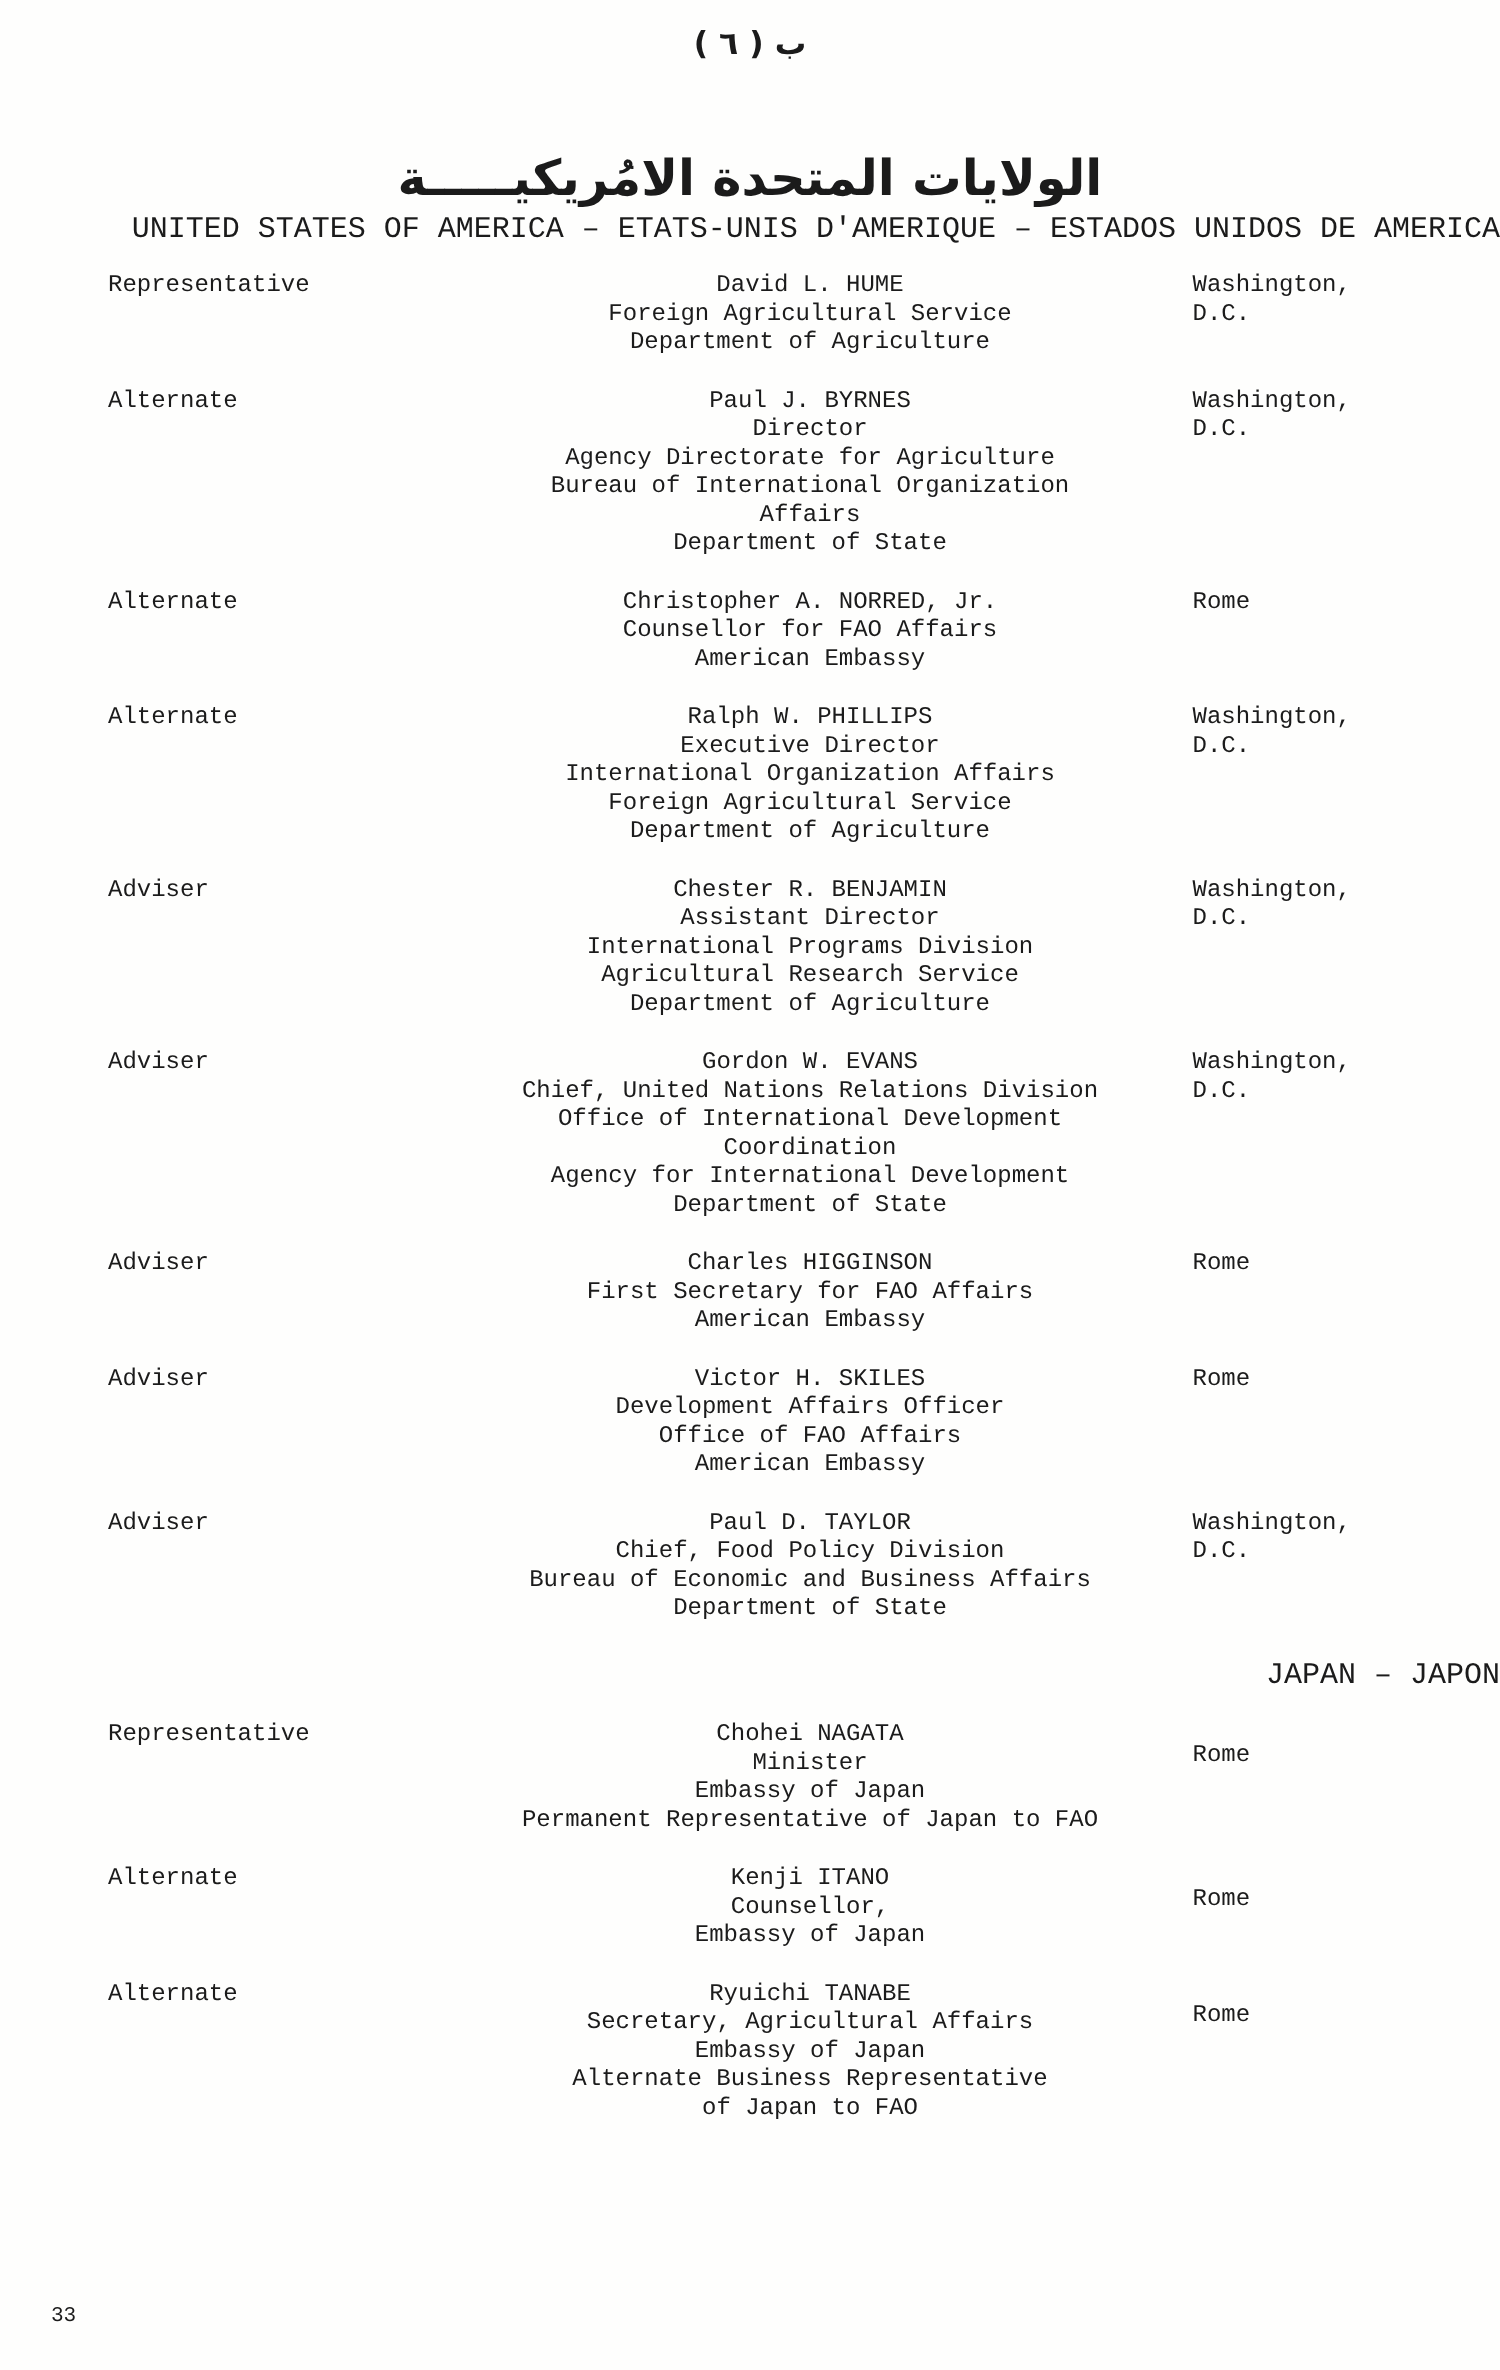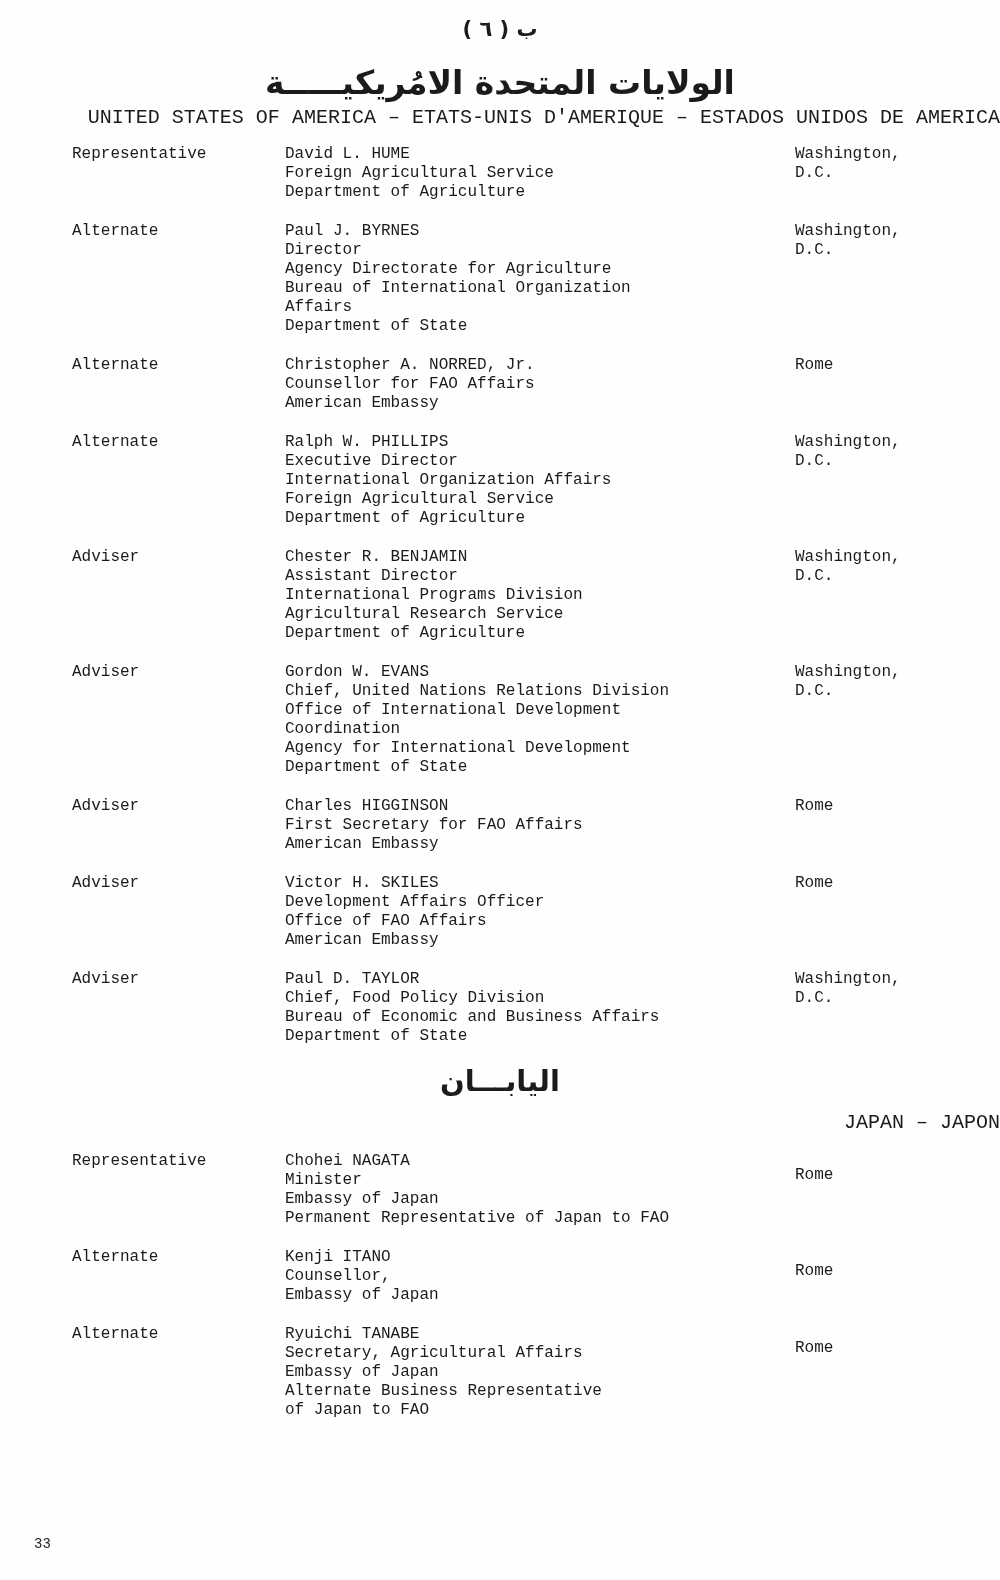--- a/index.html
+++ b/index.html
@@ -14,21 +14,21 @@
     background: #fefefd;
     color: #1b1b1b;
     font-family: "Liberation Mono", "DejaVu Sans Mono", monospace;
     font-size: 16px;
     line-height: 19px;
     overflow: hidden;
   }
   .page-header-arabic {
     text-align: center;
     padding-top: 20px;
-    margin-bottom: 34px;
+    margin-bottom: 70px;
     direction: rtl;
     font-family: "DejaVu Sans", sans-serif;
     font-size: 21px;
     font-weight: bold;
   }
   .arabic-title {
     text-align: center;
     direction: rtl;
     font-family: "DejaVu Sans", sans-serif;
     font-size: 33px;
@@ -47,21 +47,21 @@
   .section-japan .arabic-title { margin-bottom: 22px; font-size: 29px; }
   .section-japan .latin-title { margin-bottom: 20px; }
   .entries { padding-left: 72px; padding-right: 56px; }
   .entry {
     display: grid;
     grid-template-columns: 213px 510px auto;
     margin-bottom: 20px;
   }
   .role { white-space: nowrap; }
   .details { }
-  .detail-line { white-space: nowrap; }
+  .detail-line { white-space: nowrap; text-align: center; }
   .location { white-space: nowrap; }
   .section-japan .location-line:first-child { padding-top: 14px; }
   .page-number {
     position: absolute;
     left: 34px;
     bottom: 26px;
     font-size: 14px;
   }
 </style>
 </head>
@@ -197,21 +197,20 @@
             </div>
     <div class="location">
               <div class="location-line">Washington,</div>
               <div class="location-line">D.C.</div>
             </div>
   </div>
 </div>
   </section>
 
   <section class="country-section section-japan">
-    <h2 class="arabic-title">اليابـــان</h2>
     <h3 class="latin-title">JAPAN – JAPON</h3>
     <div class="entries">
   <div class="entry">
     <div class="role">Representative</div>
     <div class="details">
               <div class="detail-line">Chohei NAGATA</div>
               <div class="detail-line">Minister</div>
               <div class="detail-line">Embassy of Japan</div>
               <div class="detail-line">Permanent Representative of Japan to FAO</div>
             </div>

